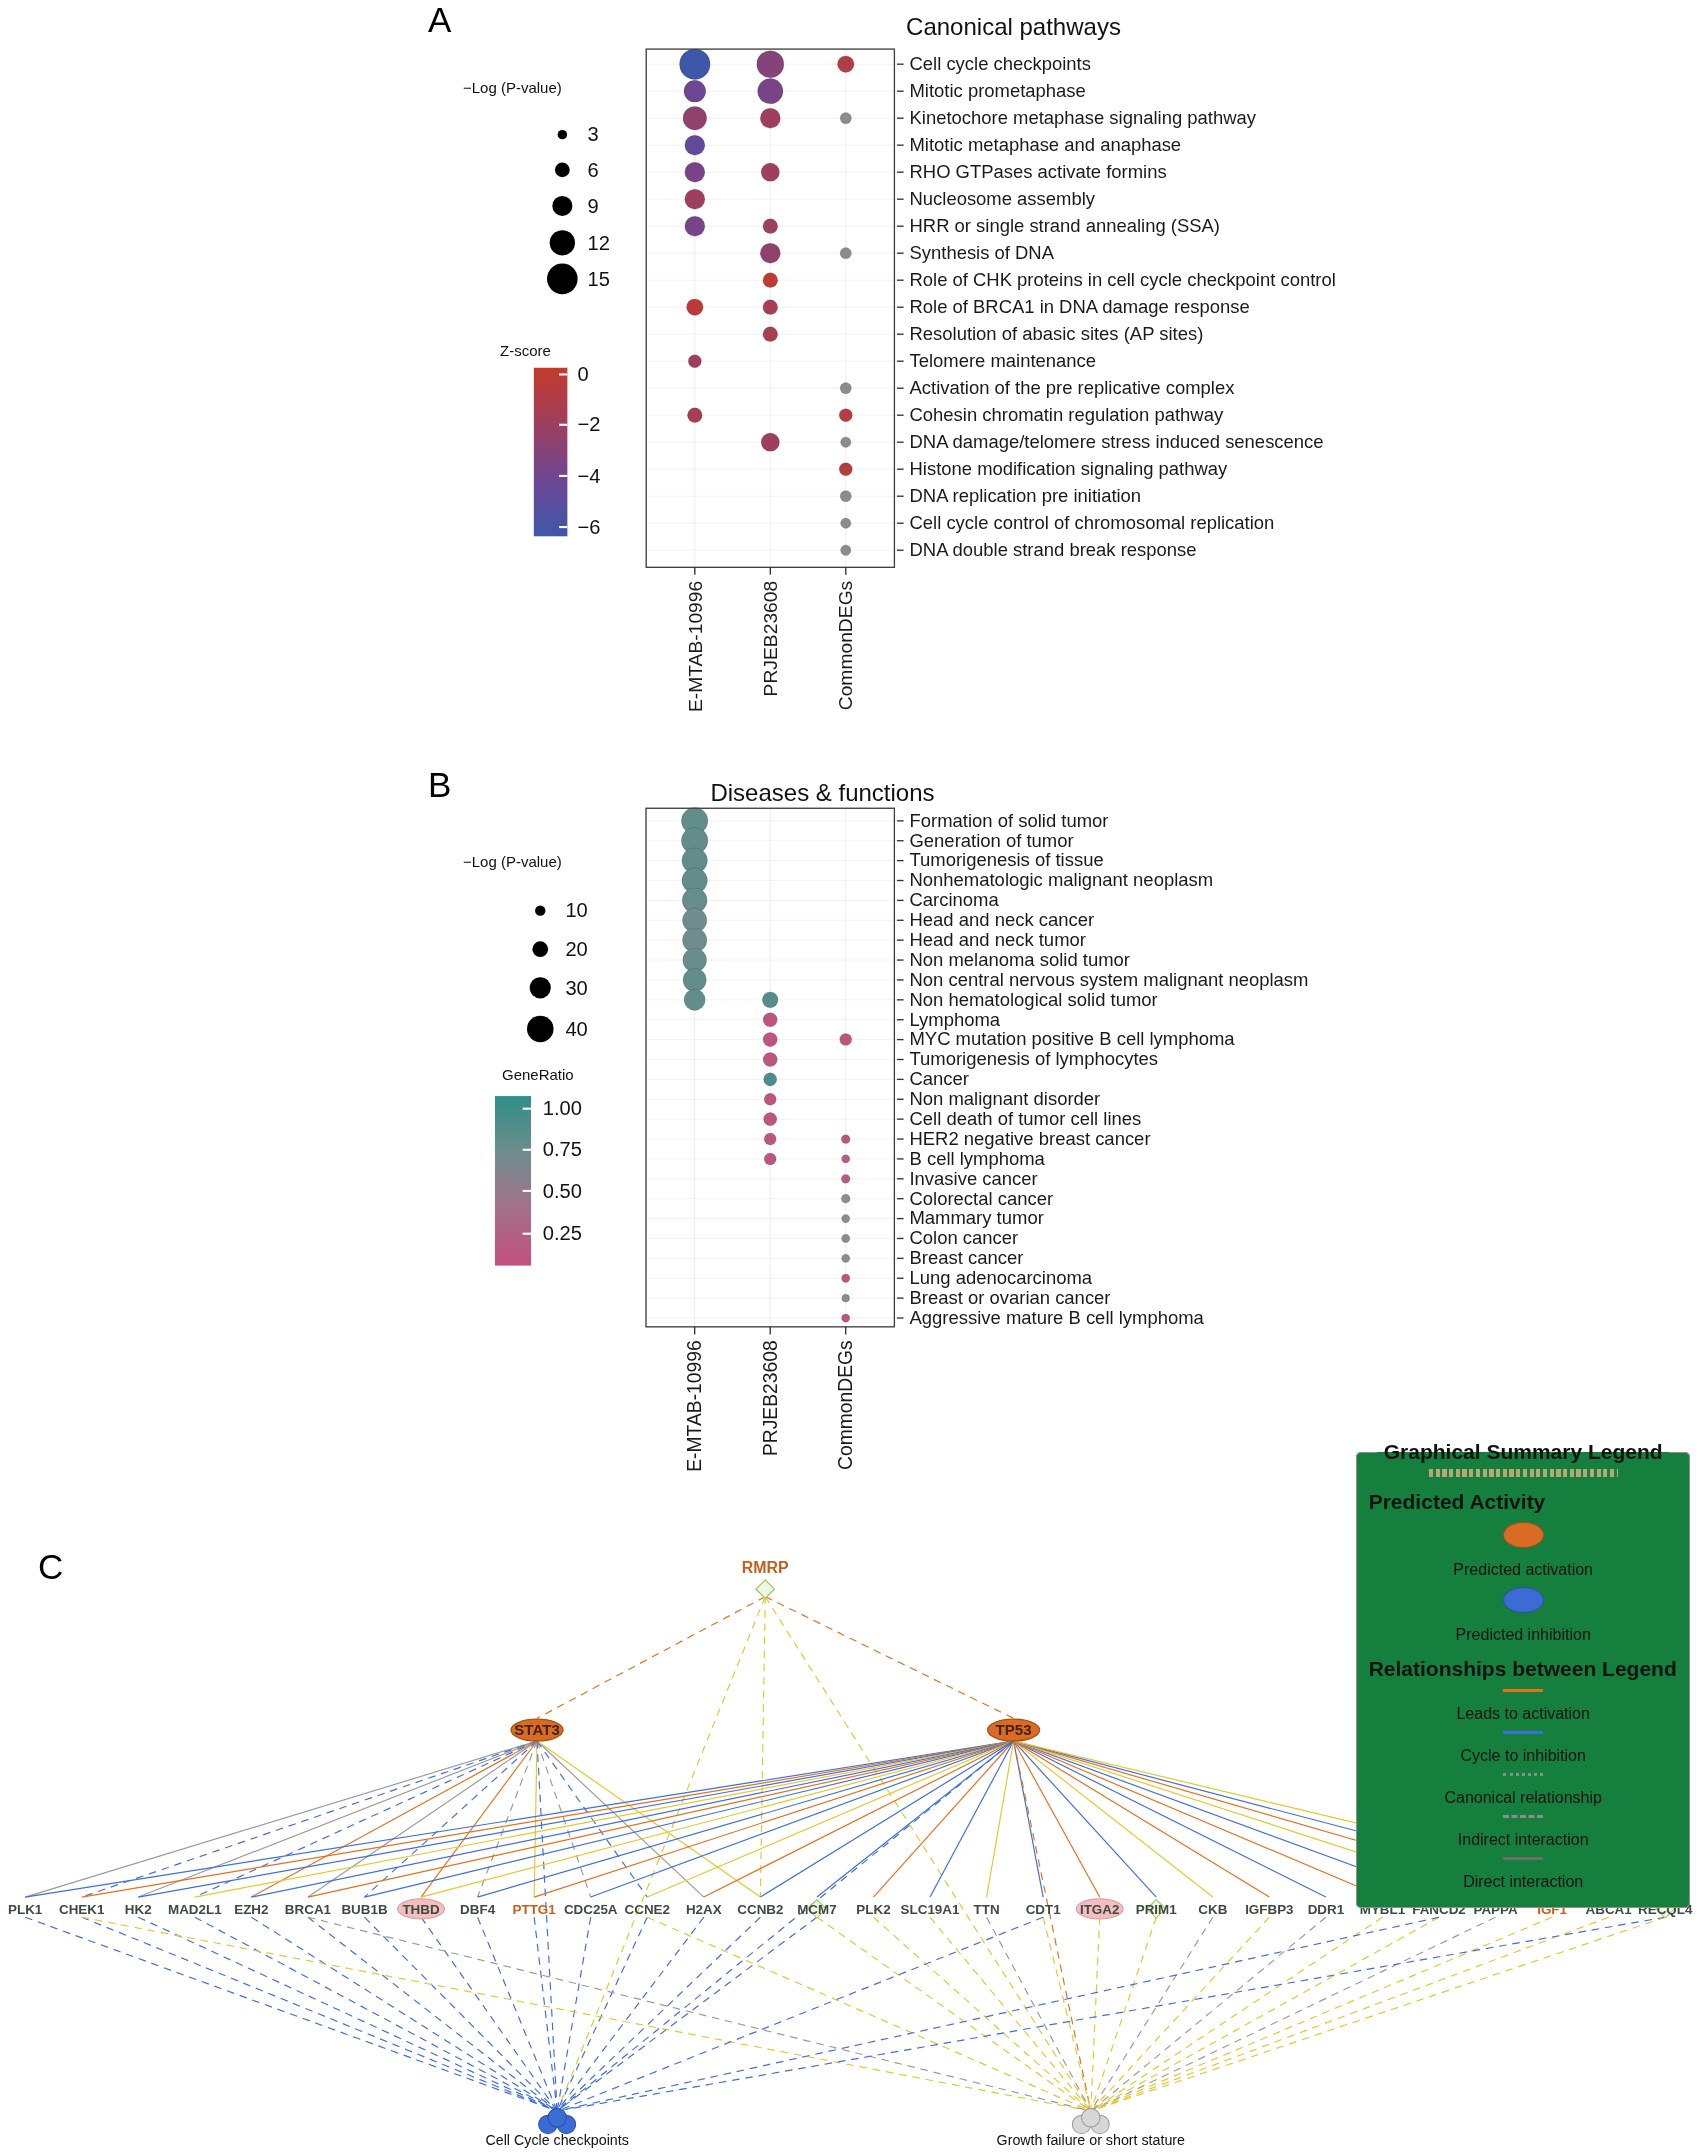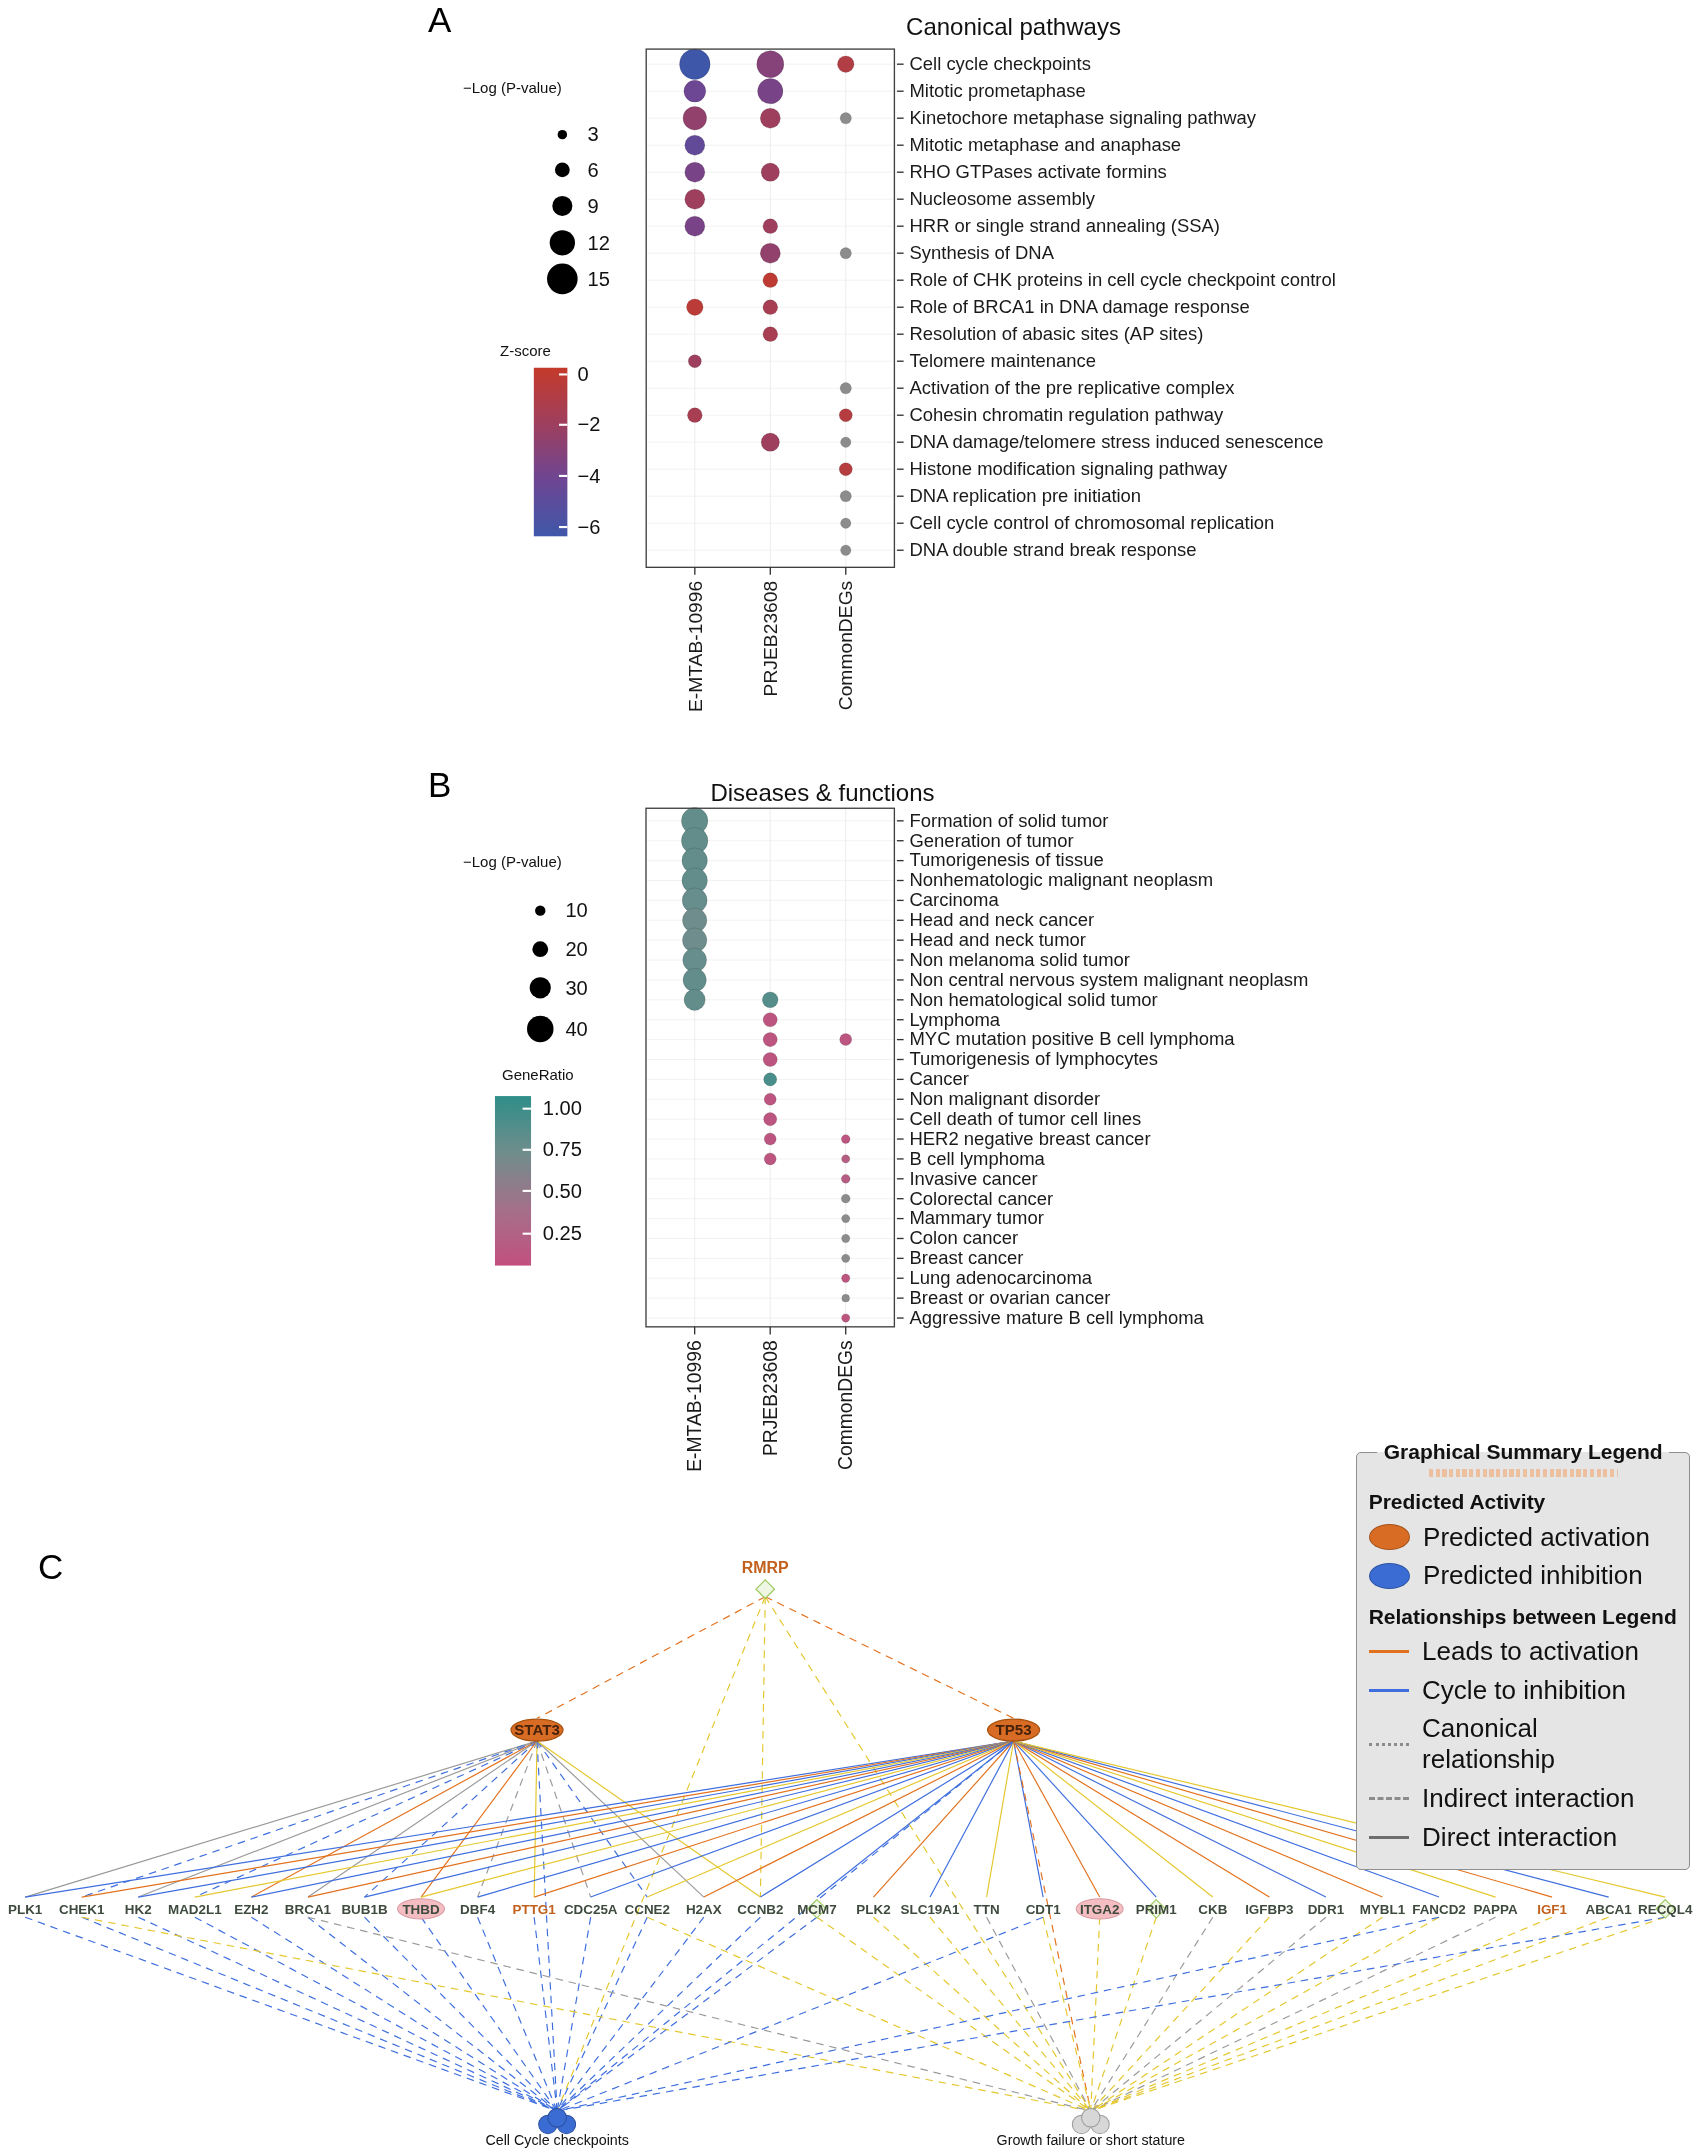--- a/index.html
+++ b/index.html
@@ -4,26 +4,26 @@
 <style>
   html,body{margin:0;padding:0;background:#ffffff;}
   #canvas{position:relative;width:1705px;height:2153px;background:#fff;overflow:hidden;
           font-family:"Liberation Sans","DejaVu Sans",sans-serif;color:#111;}
   .panel-letter{position:absolute;font-size:35px;font-weight:500;color:#000;line-height:1;}
   .chart-title{position:absolute;font-size:24px;text-align:center;color:#111;}
   .legend-title{position:absolute;font-size:15px;color:#111;}
   svg.plot{position:absolute;}
   svg text{font-family:"Liberation Sans","DejaVu Sans",sans-serif;}
   fieldset.net-legend{position:absolute;left:1356px;top:1440px;width:309px;
-    border:1.7px solid #8f8f8f;border-radius:5px;background:#e5e5e5;margin:0;padding:1.7px 11.7px 8.4px;}
+    border:1.7px solid #8f8f8f;border-radius:5px;background:#15803d;margin:0;padding:1.7px 11.7px 8.4px;}
   .net-legend legend{font-size:21px;font-weight:bold;padding:0 6.7px;margin:0 auto;color:#111;text-align:center;}
   .fine-print{height:7.6px;width:189px;margin:3.4px auto 1.7px;
     background:repeating-linear-gradient(90deg,#efb488 0 4.2px,rgba(0,0,0,0) 4.2px 6.7px);opacity:.75;}
   .net-heading{font-size:21px;font-weight:bold;margin:13.4px 0 3.4px;color:#111;}
-  .net-row{display:flex;align-items:center;gap:13.4px;margin:7.6px 0;font-size:26px;color:#111;}
+  .net-row{display:flex;align-items:center;gap:13.4px;margin:7.6px 0;font-size:16px;color:#111;flex-direction:column;}
   .swatch-ellipse{width:39px;height:24px;border-radius:50%;flex:0 0 auto;border:0.8px solid rgba(0,0,0,.25);}
   .swatch-line{width:40px;height:0;flex:0 0 auto;}
 </style>
 </head>
 <body>
 
 <div id="canvas">
 
   <div class="panel-letter" style="left:428px;top:1.7px">A</div>
   <div class="chart-title" style="left:762px;top:13.4px;width:503px">Canonical pathways</div>

